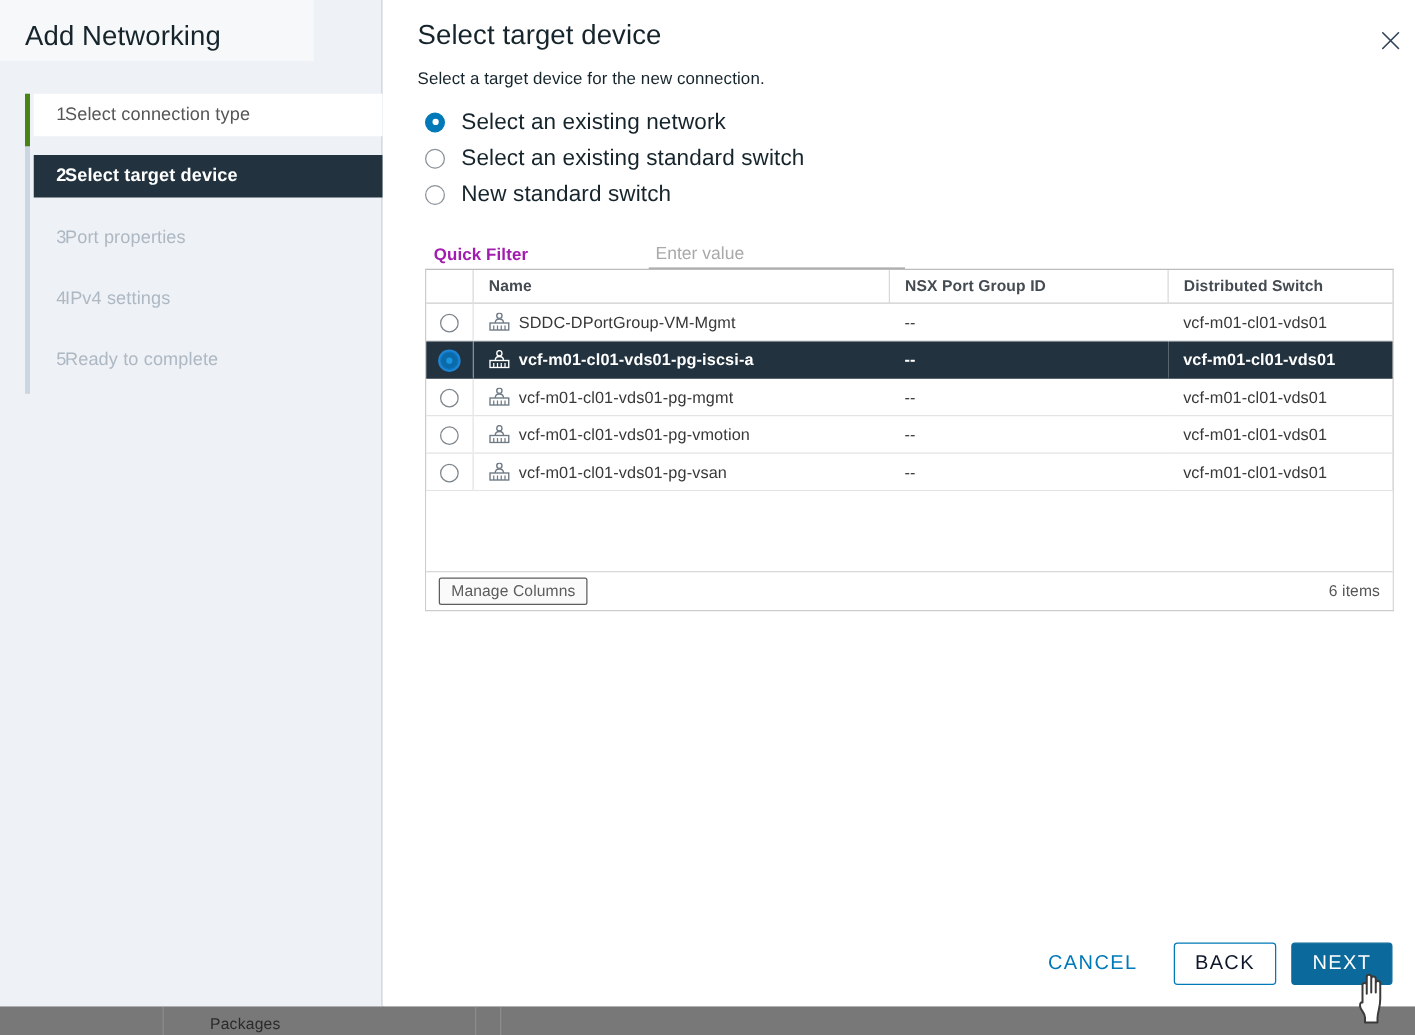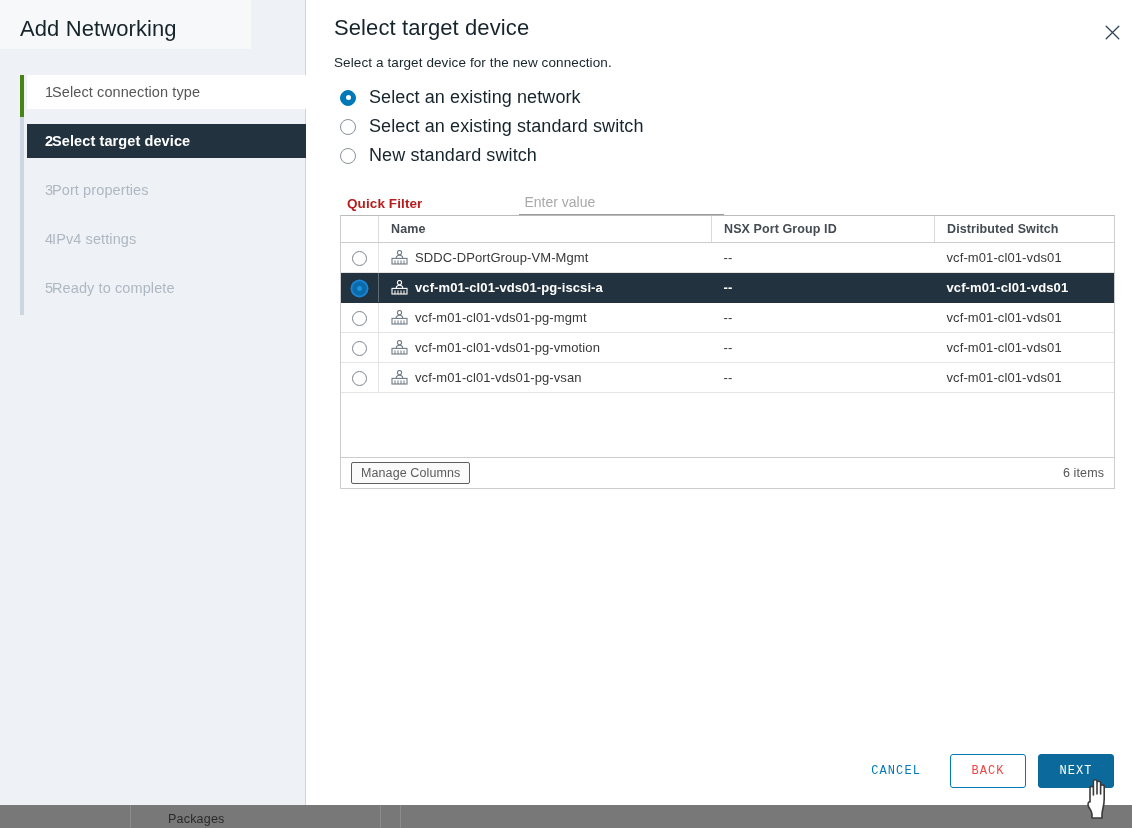--- a/index.html
+++ b/index.html
@@ -233,21 +233,21 @@
   .filter-row {
     display: flex;
     align-items: flex-end;
     height: 38px;
     padding-left: 7px;
     box-sizing: border-box;
   }
   .filter-label {
     font-size: 13.5px;
     font-weight: 700;
-    color: #b91c1c;
+    color: #a21caf;
     padding-bottom: 4px;
     letter-spacing: .1px;
   }
   .filter-input {
     margin-left: 97px;
     width: 200px;
     border: none;
     border-bottom: 1px solid #9a9a9a;
     outline: none;
     font-family: "Liberation Sans", sans-serif;
@@ -377,41 +377,41 @@
   
   .footer {
     position: absolute;
     right: 18px;
     bottom: 17px;
     display: flex;
     align-items: center;
     gap: 12px;
   }
   .btn {
-    font-family: Liberation Mono, monospace;
-    font-size: 12px;
+    font-family: Liberation Sans, sans-serif;
+    font-size: 16px;
     letter-spacing: 1.1px;
     height: 34px;
     padding: 0 16px;
     border-radius: 3px;
     cursor: pointer;
     box-sizing: border-box;
     display: flex;
     align-items: center;
     justify-content: center;
   }
   .btn-flat {
     background: transparent;
     border: 1px solid transparent;
     color: #0079b8;
   }
   .btn-outline {
     background: #ffffff;
     border: 1px solid #0079b8;
-    color: #ef4444;
+    color: #0f172a;
     min-width: 76px;
   }
   .btn-solid {
     background: #0b6a9b;
     border: 1px solid #0b6a9b;
     color: #ffffff;
     min-width: 76px;
   }
 
   

